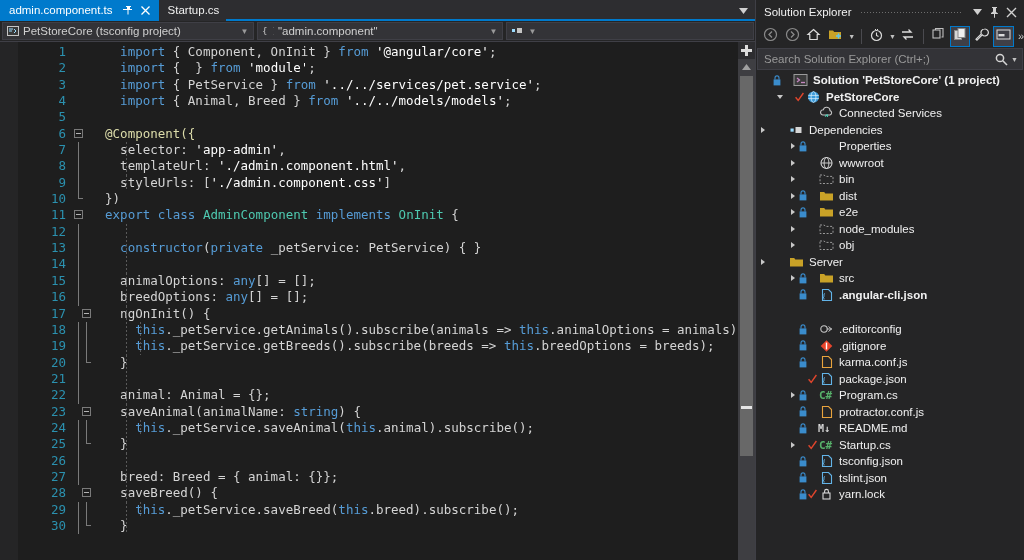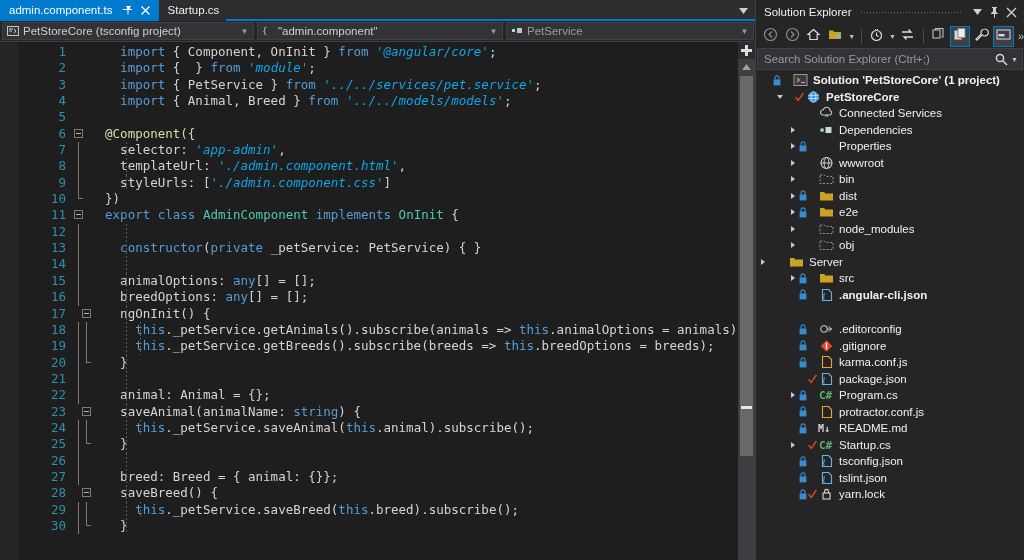--- a/index.html
+++ b/index.html
@@ -140,21 +140,21 @@
   
   .guide {
     position: absolute;
     width: 1px;
     background-image: linear-gradient(to bottom, #5a5a5a 0px, #5a5a5a 2px, transparent 2px, transparent 4px);
     background-size: 1px 4px;
   }
 
   
   .k  { color: #569cd6; } 
-  .s  { color: #0ea5e9; font-style: italic; } 
+  .s  { color: #ffffff; } 
   .t  { color: #4ec9b0; } 
   .p  { color: #d4d4d4; } 
   .dc { color: #dcdcaa; } 
 
   
   .v-scroll {
     position: absolute; right: 0; top: 0;
     width: 17px; height: 100%;
     background: #3e3e42;
   }
@@ -326,21 +326,20 @@
         <span class="nc-text">"admin.component"</span>
         <span class="nc-arrow">▼</span>
       </div>
       <div class="navcombo c3">
         <span class="nc-ico">
           <svg width="12" height="12" viewBox="0 0 12 12">
             <rect x="1" y="4" width="3" height="3" fill="#9cdcfe"></rect>
             <rect x="6" y="3" width="5" height="5" fill="#c5c5c5"></rect>
           </svg>
         </span>
-        <span class="nc-text">PetService</span>
         <span class="nc-arrow">▼</span>
       </div>
     </div>
 
     <div class="code-area">
       <div class="indicator-margin"></div>
       <div class="code-scroll">
         <div class="code-lines" id="code-lines"><div class="cline"><div class="lnum">1</div><div class="glyph"></div><div class="ctext"><span class="p">    </span><span class="k">import</span><span class="p"> { Component, OnInit } </span><span class="k">from</span><span class="p"> </span><span class="s">'@angular/core'</span><span class="p">;</span></div></div><div class="cline"><div class="lnum">2</div><div class="glyph"></div><div class="ctext"><span class="p">    </span><span class="k">import</span><span class="p"> {  } </span><span class="k">from</span><span class="p"> </span><span class="s">'module'</span><span class="p">;</span></div></div><div class="cline"><div class="lnum">3</div><div class="glyph"></div><div class="ctext"><span class="p">    </span><span class="k">import</span><span class="p"> { PetService } </span><span class="k">from</span><span class="p"> </span><span class="s">'../../services/pet.service'</span><span class="p">;</span></div></div><div class="cline"><div class="lnum">4</div><div class="glyph"></div><div class="ctext"><span class="p">    </span><span class="k">import</span><span class="p"> { Animal, Breed } </span><span class="k">from</span><span class="p"> </span><span class="s">'../../models/models'</span><span class="p">;</span></div></div><div class="cline"><div class="lnum">5</div><div class="glyph"></div><div class="ctext"></div></div><div class="cline"><div class="lnum">6</div><div class="glyph"><div class="fold"></div></div><div class="ctext"><span class="p">  </span><span class="dc">@Component({</span></div></div><div class="cline"><div class="lnum">7</div><div class="glyph"><div class="foldline"></div></div><div class="ctext"><span class="p">    selector: </span><span class="s">'app-admin'</span><span class="p">,</span><div class="guide" style="left: 36px; top: 0px; height: 16.35px;"></div></div></div><div class="cline"><div class="lnum">8</div><div class="glyph"><div class="foldline"></div></div><div class="ctext"><span class="p">    templateUrl: </span><span class="s">'./admin.component.html'</span><span class="p">,</span><div class="guide" style="left: 36px; top: 0px; height: 16.35px;"></div></div></div><div class="cline"><div class="lnum">9</div><div class="glyph"><div class="foldline"></div></div><div class="ctext"><span class="p">    styleUrls: [</span><span class="s">'./admin.component.css'</span><span class="p">]</span><div class="guide" style="left: 36px; top: 0px; height: 16.35px;"></div></div></div><div class="cline"><div class="lnum">10</div><div class="glyph"><div class="foldend"></div></div><div class="ctext"><span class="p">  })</span></div></div><div class="cline"><div class="lnum">11</div><div class="glyph"><div class="fold"></div></div><div class="ctext"><span class="p">  </span><span class="k">export</span><span class="p"> </span><span class="k">class</span><span class="p"> </span><span class="t">AdminComponent</span><span class="p"> </span><span class="k">implements</span><span class="p"> </span><span class="t">OnInit</span><span class="p"> {</span></div></div><div class="cline"><div class="lnum">12</div><div class="glyph"><div class="foldline"></div></div><div class="ctext"><div class="guide" style="left: 36px; top: 0px; height: 16.35px;"></div></div></div><div class="cline"><div class="lnum">13</div><div class="glyph"><div class="foldline"></div></div><div class="ctext"><span class="p">    </span><span class="k">constructor</span><span class="p">(</span><span class="k">private</span><span class="p"> _petService: PetService) { }</span><div class="guide" style="left: 36px; top: 0px; height: 16.35px;"></div></div></div><div class="cline"><div class="lnum">14</div><div class="glyph"><div class="foldline"></div></div><div class="ctext"><div class="guide" style="left: 36px; top: 0px; height: 16.35px;"></div></div></div><div class="cline"><div class="lnum">15</div><div class="glyph"><div class="foldline"></div></div><div class="ctext"><span class="p">    animalOptions: </span><span class="k">any</span><span class="p">[] = [];</span><div class="guide" style="left: 36px; top: 0px; height: 16.35px;"></div></div></div><div class="cline"><div class="lnum">16</div><div class="glyph"><div class="foldline"></div></div><div class="ctext"><span class="p">    breedOptions: </span><span class="k">any</span><span class="p">[] = [];</span><div class="guide" style="left: 36px; top: 0px; height: 16.35px;"></div></div></div><div class="cline"><div class="lnum">17</div><div class="glyph"><div class="fold" style="left: 14px;"></div></div><div class="ctext"><span class="p">    ngOnInit() {</span><div class="guide" style="left: 36px; top: 0px; height: 16.35px;"></div></div></div><div class="cline"><div class="lnum">18</div><div class="glyph"><div class="foldline" style="left: 18px;"></div><div class="foldline"></div></div><div class="ctext"><span class="p">      </span><span class="k">this</span><span class="p">._petService.getAnimals().subscribe(animals =&gt; </span><span class="k">this</span><span class="p">.animalOptions = animals);</span><div class="guide" style="left: 36px; top: 0px; height: 16.35px;"></div><div class="guide" style="left: 50px; top: 0px; height: 16.35px;"></div></div></div><div class="cline"><div class="lnum">19</div><div class="glyph"><div class="foldline" style="left: 18px;"></div><div class="foldline"></div></div><div class="ctext"><span class="p">      </span><span class="k">this</span><span class="p">._petService.getBreeds().subscribe(breeds =&gt; </span><span class="k">this</span><span class="p">.breedOptions = breeds);</span><div class="guide" style="left: 36px; top: 0px; height: 16.35px;"></div><div class="guide" style="left: 50px; top: 0px; height: 16.35px;"></div></div></div><div class="cline"><div class="lnum">20</div><div class="glyph"><div class="foldline"></div><div class="foldend" style="left: 18px;"></div></div><div class="ctext"><span class="p">    }</span><div class="guide" style="left: 36px; top: 0px; height: 16.35px;"></div></div></div><div class="cline"><div class="lnum">21</div><div class="glyph"><div class="foldline"></div></div><div class="ctext"><div class="guide" style="left: 36px; top: 0px; height: 16.35px;"></div></div></div><div class="cline"><div class="lnum">22</div><div class="glyph"><div class="foldline"></div></div><div class="ctext"><span class="p">    animal: Animal = {};</span><div class="guide" style="left: 36px; top: 0px; height: 16.35px;"></div></div></div><div class="cline"><div class="lnum">23</div><div class="glyph"><div class="fold" style="left: 14px;"></div></div><div class="ctext"><span class="p">    saveAnimal(animalName: </span><span class="k">string</span><span class="p">) {</span><div class="guide" style="left: 36px; top: 0px; height: 16.35px;"></div></div></div><div class="cline"><div class="lnum">24</div><div class="glyph"><div class="foldline" style="left: 18px;"></div><div class="foldline"></div></div><div class="ctext"><span class="p">      </span><span class="k">this</span><span class="p">._petService.saveAnimal(</span><span class="k">this</span><span class="p">.animal).subscribe();</span><div class="guide" style="left: 36px; top: 0px; height: 16.35px;"></div><div class="guide" style="left: 50px; top: 0px; height: 16.35px;"></div></div></div><div class="cline"><div class="lnum">25</div><div class="glyph"><div class="foldline"></div><div class="foldend" style="left: 18px;"></div></div><div class="ctext"><span class="p">    }</span><div class="guide" style="left: 36px; top: 0px; height: 16.35px;"></div></div></div><div class="cline"><div class="lnum">26</div><div class="glyph"><div class="foldline"></div></div><div class="ctext"><div class="guide" style="left: 36px; top: 0px; height: 16.35px;"></div></div></div><div class="cline"><div class="lnum">27</div><div class="glyph"><div class="foldline"></div></div><div class="ctext"><span class="p">    breed: Breed = { animal: {}};</span><div class="guide" style="left: 36px; top: 0px; height: 16.35px;"></div></div></div><div class="cline"><div class="lnum">28</div><div class="glyph"><div class="fold" style="left: 14px;"></div></div><div class="ctext"><span class="p">    saveBreed() {</span><div class="guide" style="left: 36px; top: 0px; height: 16.35px;"></div></div></div><div class="cline"><div class="lnum">29</div><div class="glyph"><div class="foldline" style="left: 18px;"></div><div class="foldline"></div></div><div class="ctext"><span class="p">      </span><span class="k">this</span><span class="p">._petService.saveBreed(</span><span class="k">this</span><span class="p">.breed).subscribe();</span><div class="guide" style="left: 36px; top: 0px; height: 16.35px;"></div><div class="guide" style="left: 50px; top: 0px; height: 16.35px;"></div></div></div><div class="cline"><div class="lnum">30</div><div class="glyph"><div class="foldline"></div><div class="foldend" style="left: 18px;"></div></div><div class="ctext"><span class="p">    }</span><div class="guide" style="left: 36px; top: 0px; height: 16.35px;"></div></div></div></div>
       </div>
 
@@ -504,21 +503,21 @@
           <span class="tlock"></span>
           <span class="tcheck"></span>
           <span class="ticon">
             <svg width="15" height="14" viewBox="0 0 15 14">
               <path d="M4 9a2.6 2.6 0 01.3-5.2A3.4 3.4 0 0111 4.6 2.3 2.3 0 0111 9z" fill="none" stroke="#c5c5c5" stroke-width="1.1"></path>
               <path d="M6 10.5l2.5-2M8.5 8.5v2.4" stroke="#4ec9b0" stroke-width="1.1" fill="none"></path>
             </svg>
           </span>
           <span class="tlabel">Connected Services</span>
         </div>
-        <div class="trow" style="padding-left: 30px;">
+        <div class="trow" style="">
           <span class="tw-exp">
             <span class="tri-r"></span>
           </span>
           <span class="tlock"></span>
           <span class="tcheck"></span>
           <span class="ticon">
             <svg width="15" height="14" viewBox="0 0 15 14">
               <rect x="1.5" y="5.5" width="3.2" height="3.2" fill="#9cdcfe"></rect>
               <rect x="6.5" y="4" width="6" height="6" fill="#d6d6d6"></rect>
             </svg>

